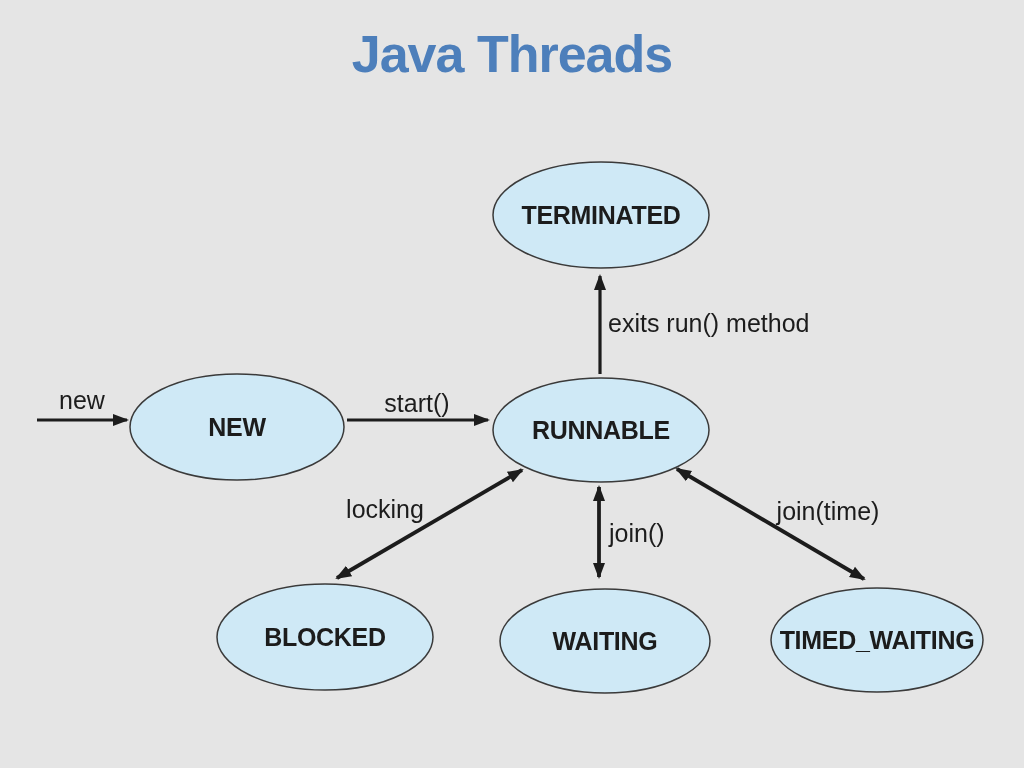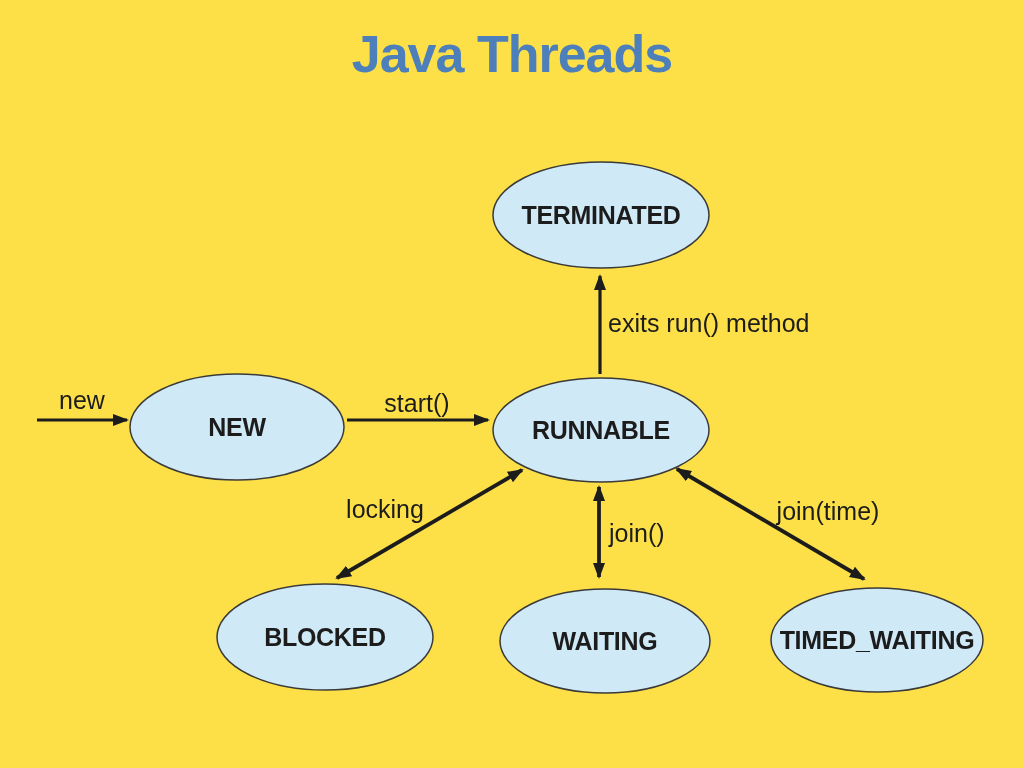--- a/index.html
+++ b/index.html
@@ -4,21 +4,21 @@
 <style>
   html, body {
     margin: 0;
     padding: 0;
     background: #ffffff;
   }
   .slide {
     position: relative;
     width: 1024px;
     height: 768px;
-    background: #fde047;
+    background: #e5e5e5;
     overflow: hidden;
     font-family: "Liberation Sans", "DejaVu Sans", sans-serif;
   }
   .title {
     position: absolute;
     left: 0;
     right: 0;
     top: 24px;
     margin: 0;
     text-align: center;

